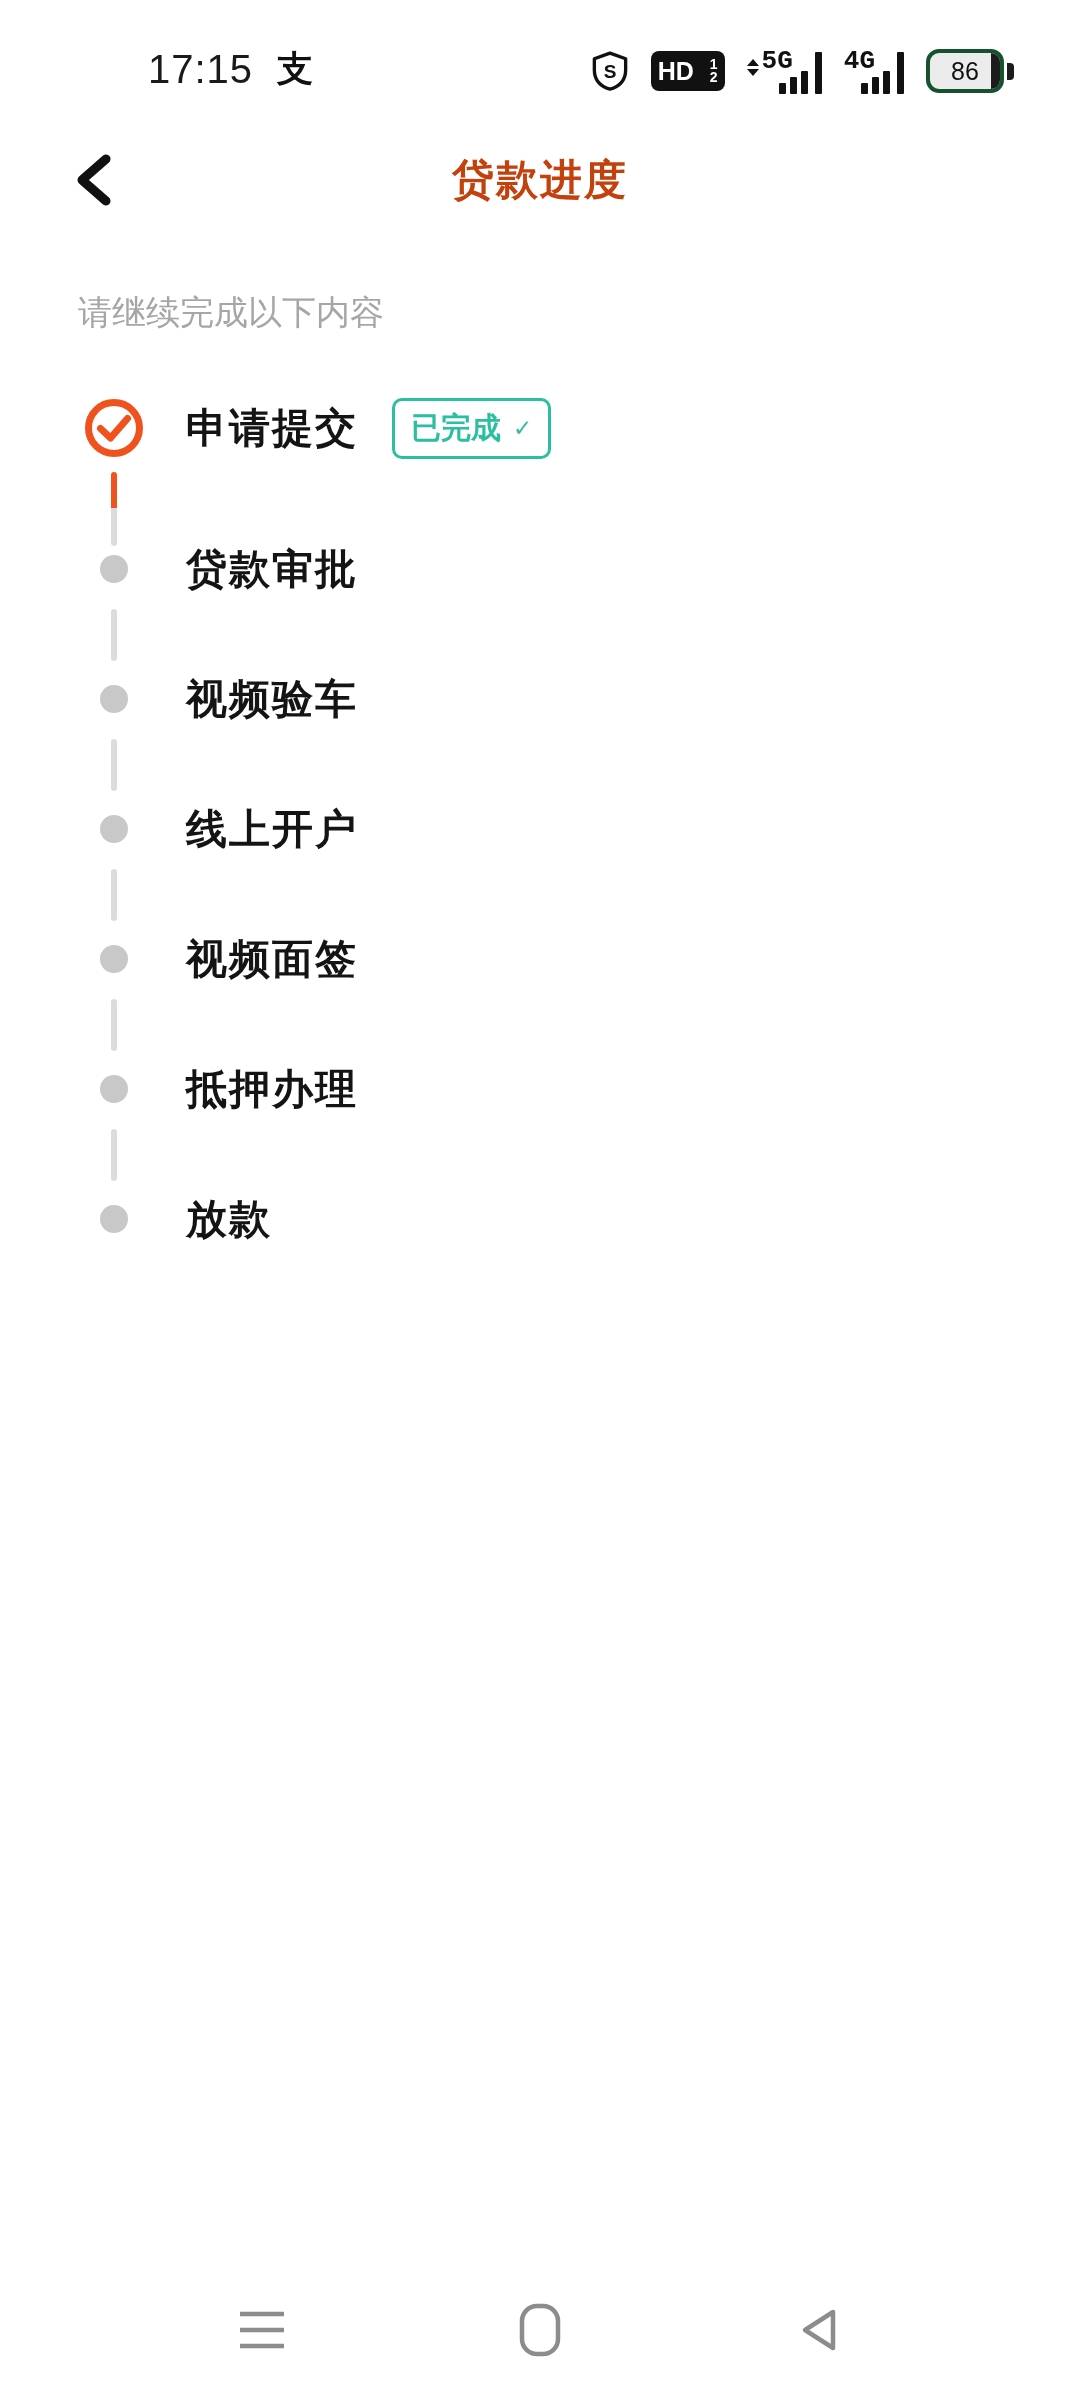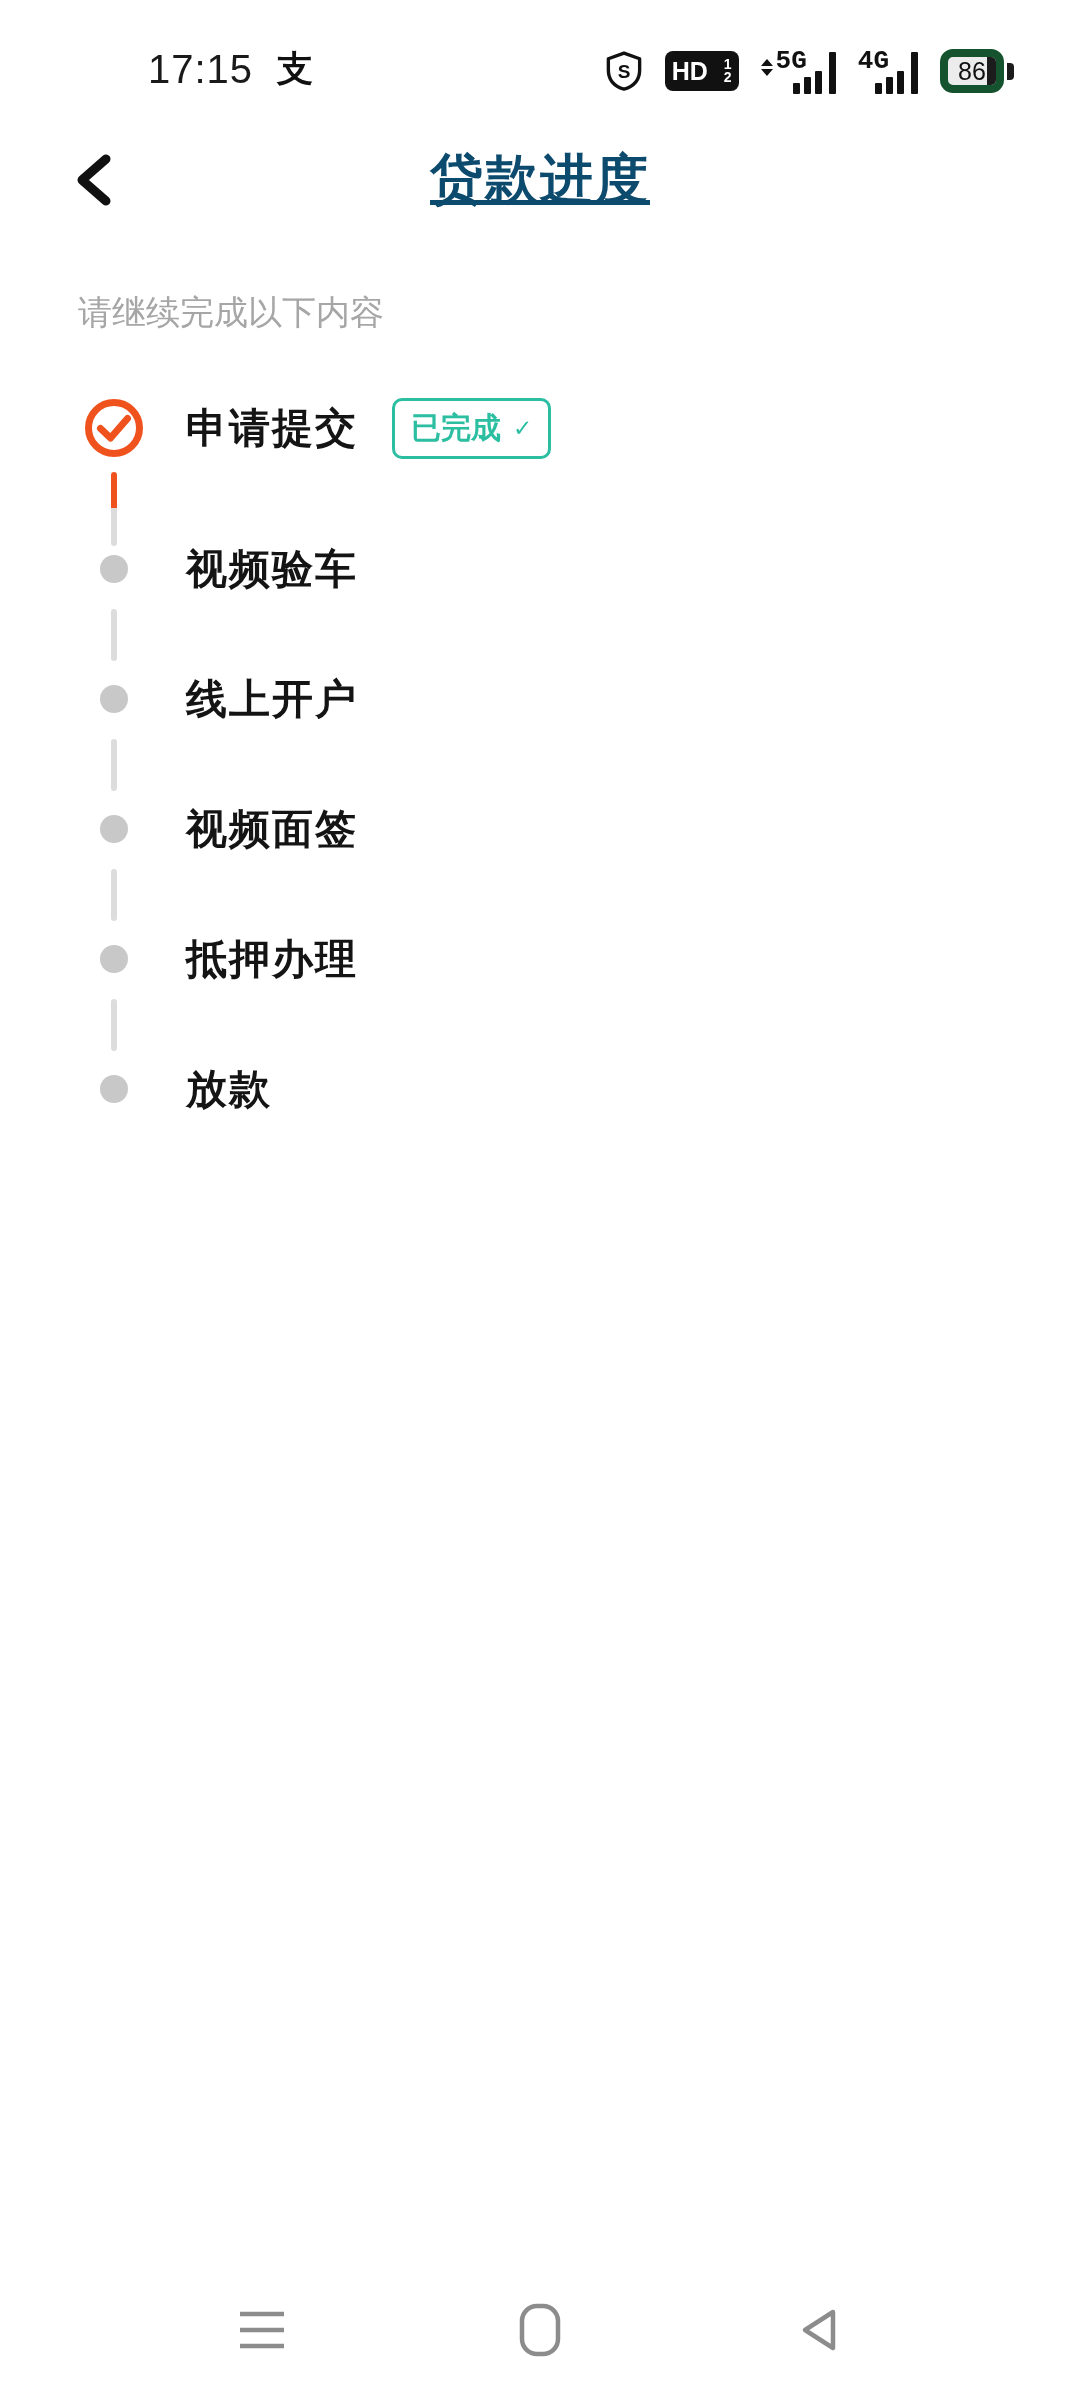--- a/index.html
+++ b/index.html
@@ -40,43 +40,43 @@
   .arr-up { width: 0; height: 0; border-left: 6px solid transparent; border-right: 6px solid transparent; border-bottom: 7px solid #111; }
   .arr-down { width: 0; height: 0; border-left: 6px solid transparent; border-right: 6px solid transparent; border-top: 7px solid #111; }
   .sig-label { font-size: 26px; font-weight: 700; color: #111; line-height: 1; align-self: flex-start; font-family: Liberation Mono, monospace; }
   .sig-bars { display: flex; align-items: flex-end; gap: 4px; margin-left: -14px; }
   .sig-bars i { display: block; width: 7px; background: #111; border-radius: 1px; }
   .b1 { height: 11px; } .b2 { height: 17px; } .b3 { height: 23px; }
   .b4 { height: 42px; margin-left: 3px; }
 
   .battery { display: flex; align-items: center; }
   .battery-body {
-    width: 64px; height: 44px;
-    border: 8px solid #14532d; border-radius: 13px;
+    width: 78px; height: 44px;
+    border: 4px solid #14532d; border-radius: 13px;
     background: #ececec;
     display: flex; align-items: center; justify-content: center;
     position: relative; overflow: hidden;
   }
   .battery-fill { position: absolute; right: 0; top: 0; bottom: 0; width: 9px; background: #1c1c1c; }
   .battery-num { font-size: 25px; color: #111; position: relative; z-index: 1; }
   .battery-tip { width: 7px; height: 17px; background: #1c1c1c; border-radius: 0 4px 4px 0; margin-left: 3px; }
 
   
   .header {
     margin-top: 28px; height: 104px;
     position: relative;
     display: flex; align-items: center; justify-content: center;
   }
   .back-button {
     position: absolute; left: 58px; top: 50%; transform: translateY(-50%);
     width: 70px; height: 70px;
     display: flex; align-items: center; justify-content: center;
     background: none; border: none; padding: 0; cursor: pointer;
   }
-  .page-title { font-size: 53px; font-weight: 700; color: #0c4a6e; letter-spacing: 2px; text-decoration: underline; }
+  .page-title { font-size: 42px; font-weight: 700; color: #c2410c; letter-spacing: 2px; }
 
   
   .subtitle { margin: 58px 0 0 78px; font-size: 34px; color: #A6A6A6; }
 
   .stepper { margin-top: 16px; }
   .step { position: relative; display: flex; align-items: center; height: 130px; padding-left: 84px; }
   .step.completed { height: 152px; }
   .icon-col { width: 60px; display: flex; justify-content: center; align-items: center; margin-right: 42px; }
   .dot { width: 28px; height: 28px; border-radius: 50%; background: #C8C8C8; }
   .connector {
@@ -185,20 +185,27 @@
       </svg>
     </div>
     <div class="step-label">申请提交</div>
     <div class="status-badge">
       <span>已完成</span>
       <span class="badge-check">✓</span>
     </div>
     <span class="connector"></span>
   </div>
 
+  <div class="step">
+    <div class="icon-col">
+        <span class="dot"></span>
+      </div>
+    <div class="step-label">贷款审批</div>
+    <span class="connector"></span>
+  </div>
 
   <div class="step">
     <div class="icon-col">
         <span class="dot"></span>
       </div>
     <div class="step-label">视频验车</div>
     <span class="connector"></span>
   </div>
 
   <div class="step">

